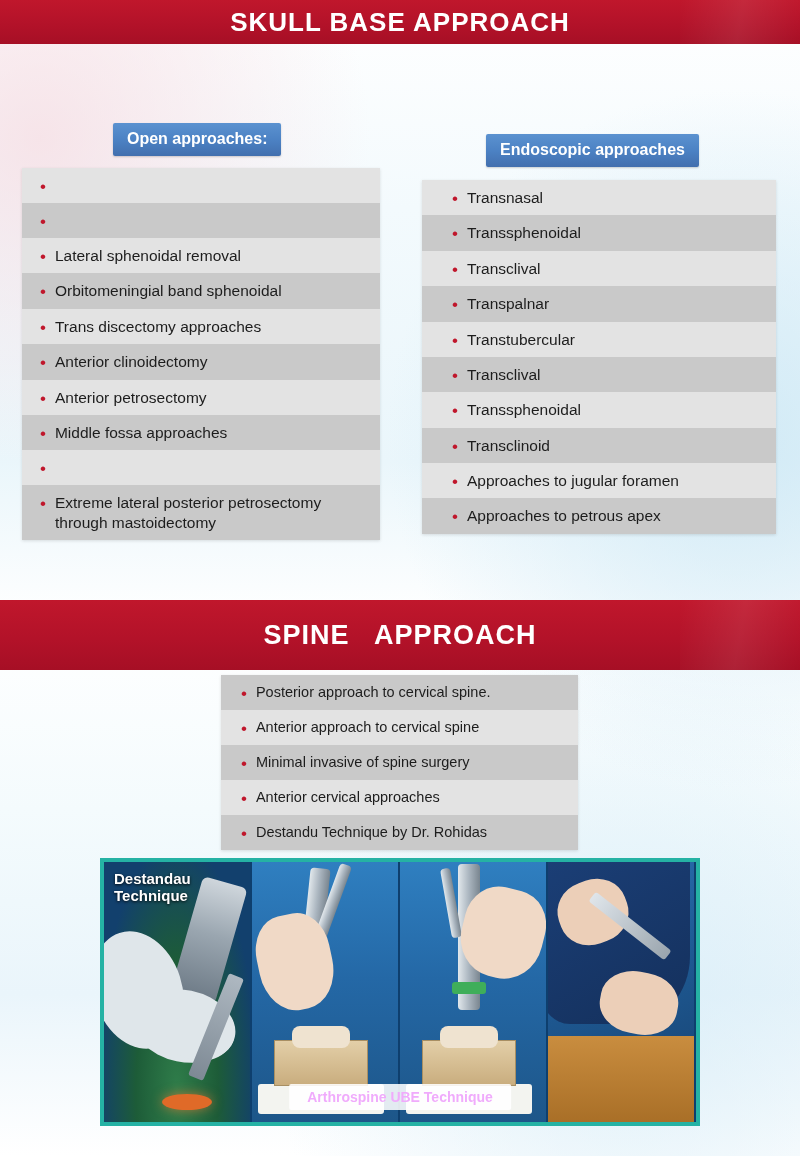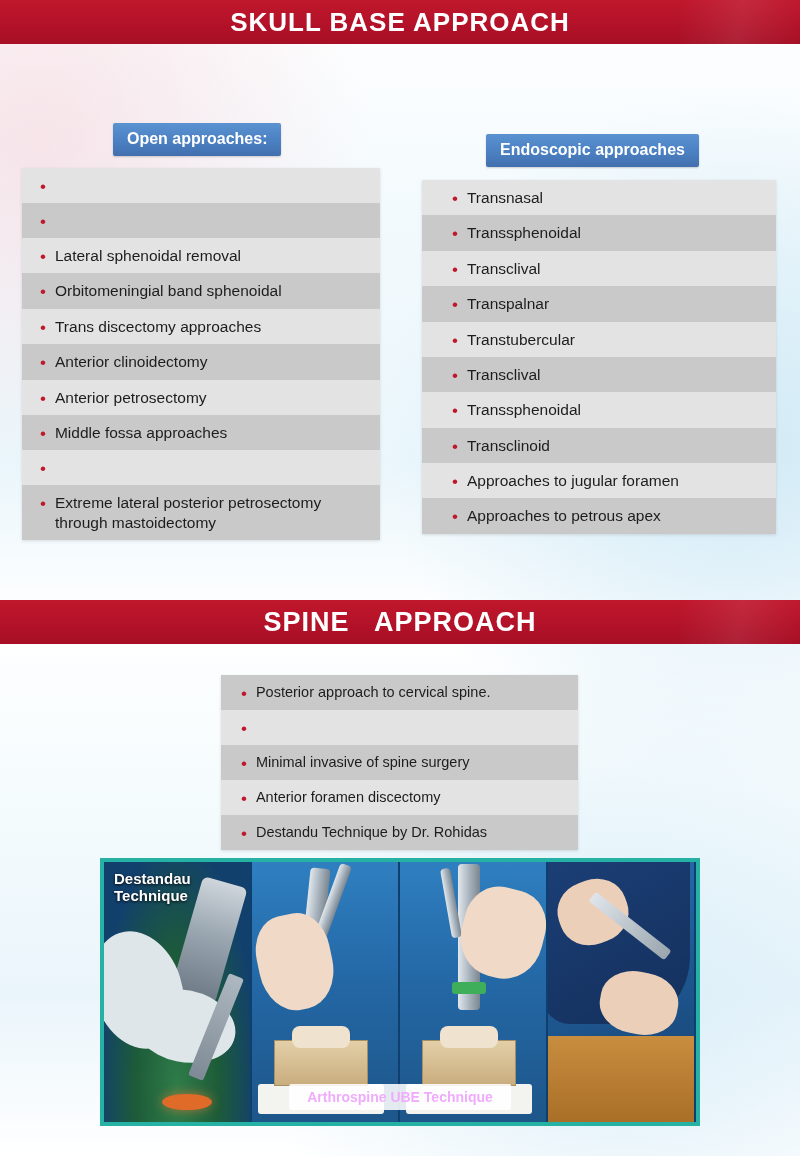--- a/index.html
+++ b/index.html
@@ -38,21 +38,21 @@
     letter-spacing: 1px;
     font-weight: bold;
   }
   #banner-skull {
     top: 0;
     height: 44px;
     font-size: 26px;
   }
   #banner-spine {
     top: 600px;
-    height: 44px;
+    height: 70px;
     font-size: 27px;
   }
   .banner-inner {
     text-align: right;
     white-space: pre;
   }
   .banner-deco {
     position: absolute;
     right: 0;
     top: 0;
@@ -397,28 +397,29 @@
     <div class="banner-deco"></div>
   </div>
 
   <div class="list-block" id="list-spine">
     <div class="list-item shade-a">
       <span class="bullet">•</span>
       <span class="li-text">Posterior approach to cervical spine.</span>
     </div>
     <div class="list-item shade-b">
       <span class="bullet">•</span>
+      <span class="li-text">Anterior approach to cervical spine</span>
     </div>
     <div class="list-item shade-a">
       <span class="bullet">•</span>
       <span class="li-text">Minimal invasive of spine surgery</span>
     </div>
     <div class="list-item shade-b">
       <span class="bullet">•</span>
-      <span class="li-text">Anterior foramen discectomy</span>
+      <span class="li-text">Anterior cervical approaches</span>
     </div>
     <div class="list-item shade-a">
       <span class="bullet">•</span>
       <span class="li-text">Destandu Technique by Dr. Rohidas</span>
     </div>
   </div>
 
   <div id="image-panel">
 
     <div class="photo" id="photo-1">

